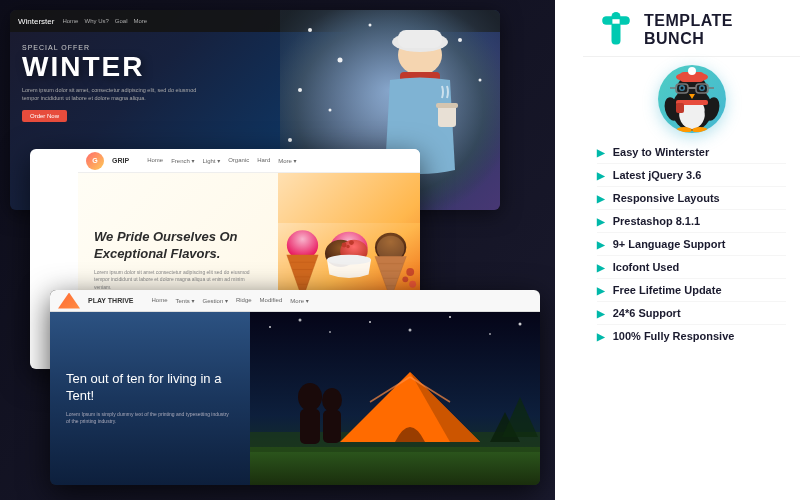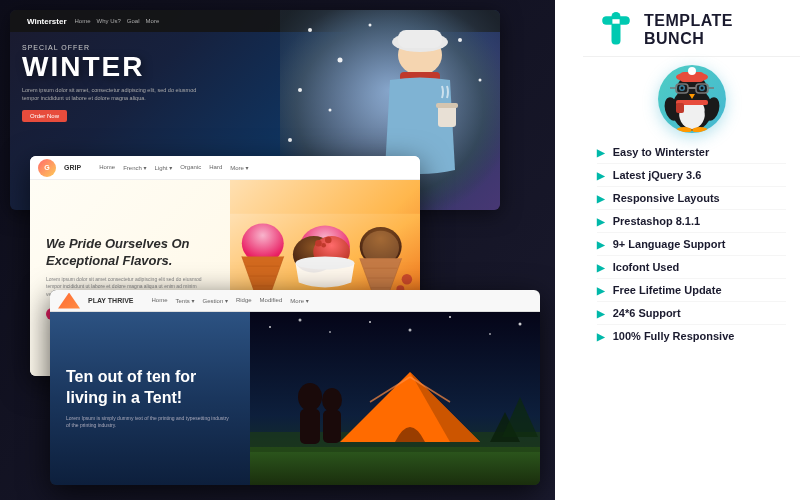--- a/index.html
+++ b/index.html
@@ -48,22 +48,21 @@
       background: rgba(20,20,20,0.9);
       height: 22px;
       display: flex;
       align-items: center;
       padding: 0 8px;
       gap: 8px;
     }
     .winter-logo {
       color: #fff;
       font-size: 8px;
-      font-weight: bold;
-      margin-left: 9px;
+      font-weight: normal;
     }
     .winter-nav-links {
       display: flex;
       gap: 6px;
     }
     .winter-nav-link {
       color: #aaa;
       font-size: 6px;
     }
 
@@ -113,29 +112,30 @@
     .winter-woman {
       width: 100%;
       height: 100%;
       background: radial-gradient(ellipse at center, #8b9dc3 0%, #5a6a8a 30%, #2c3e50 60%, transparent 80%);
       position: relative;
     }
 
     
     .screenshot-icecream {
       position: absolute;
-      top: 146px;
+      top: 139px;
       left: 20px;
       width: 390px;
       height: 220px;
       background: #fff;
       border-radius: 6px;
       overflow: hidden;
       box-shadow: 0 8px 30px rgba(0,0,0,0.6);
       z-index: 2;
+      padding-left: 48px;
     }
 
     .icecream-nav {
       background: #fff;
       height: 24px;
       display: flex;
       align-items: center;
       padding: 0 8px;
       border-bottom: 1px solid #eee;
       gap: 8px;
@@ -261,22 +261,22 @@
     }
     .tent-left {
       width: 200px;
       padding: 18px 16px;
       background: linear-gradient(180deg, #2c5282 0%, #1a365d 50%, #0d1f3c 100%);
       display: flex;
       flex-direction: column;
       justify-content: center;
     }
     .tent-headline {
-      font-size: 16px;
-      font-weight: 700;
+      font-size: 13px;
+      font-weight: 400;
       color: #fff;
       line-height: 1.3;
     }
     .tent-desc {
       font-size: 5px;
       color: #aab;
       margin-top: 6px;
       line-height: 1.5;
     }
     .tent-right {

